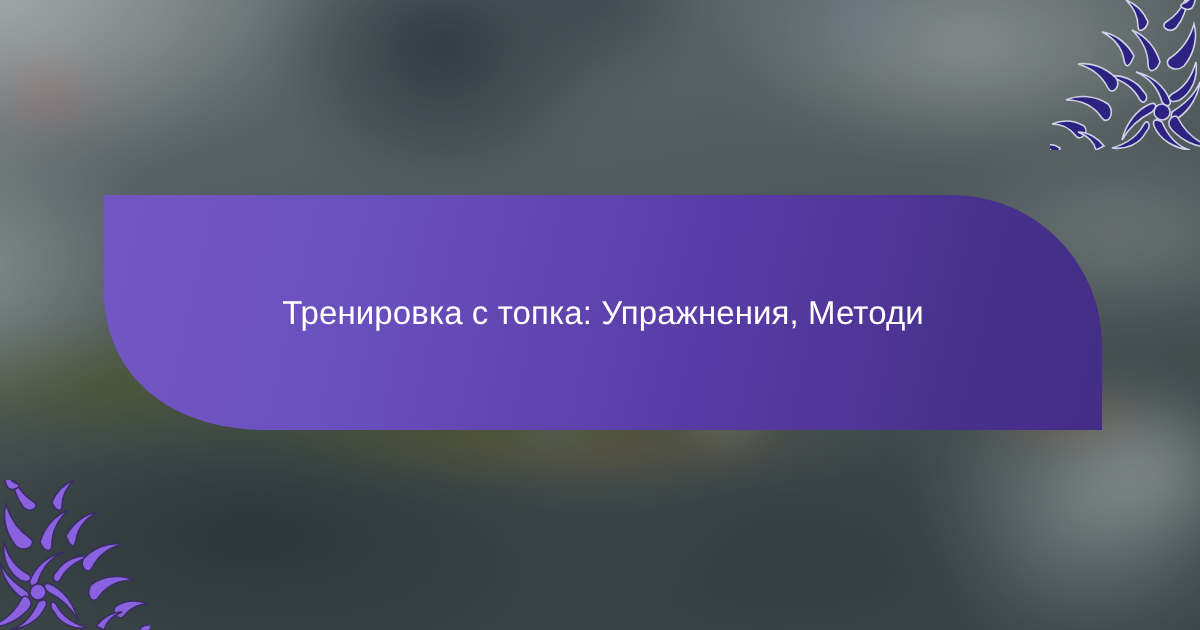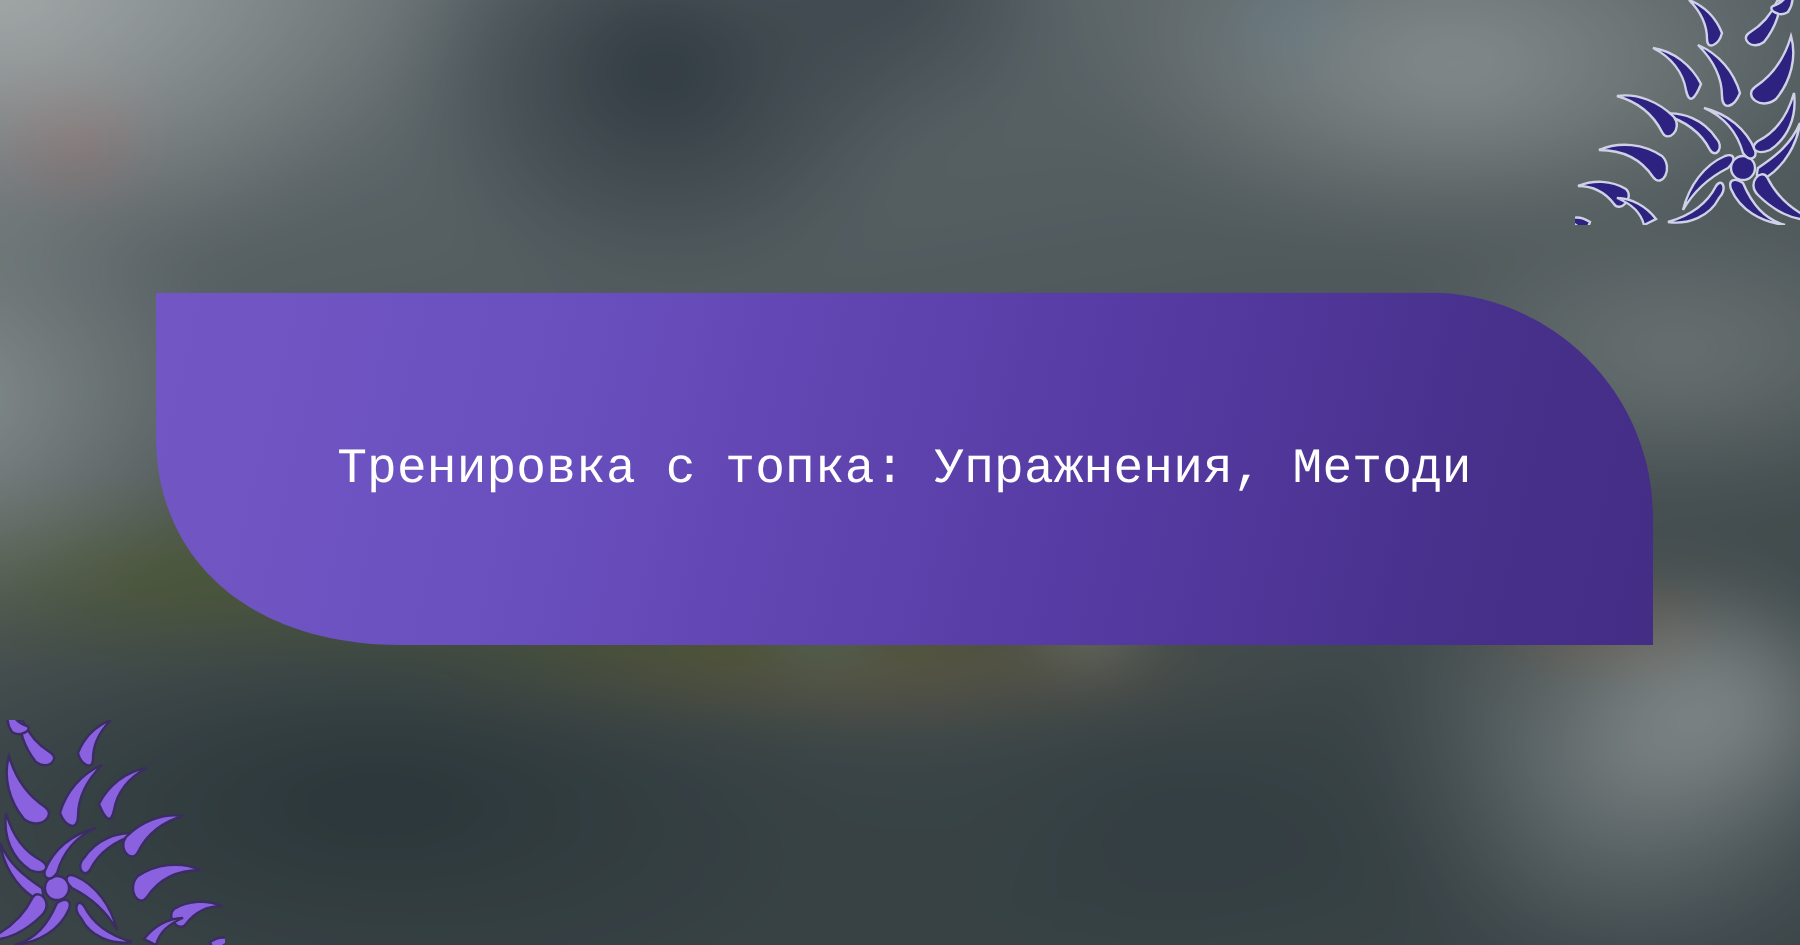--- a/index.html
+++ b/index.html
@@ -5,21 +5,21 @@
   html, body {
     margin: 0;
     padding: 0;
     background: #2b3136;
   }
   #og-card {
     position: relative;
     width: 1200px;
     height: 630px;
     overflow: hidden;
-    font-family: Liberation Mono, monospace;
+    font-family: Liberation Sans, sans-serif;
     background: #5b6468;
   }
 
   
   .bg-photo {
     position: absolute;
     inset: -60px;
     background-color: #6a7478;
     background-image:
       

